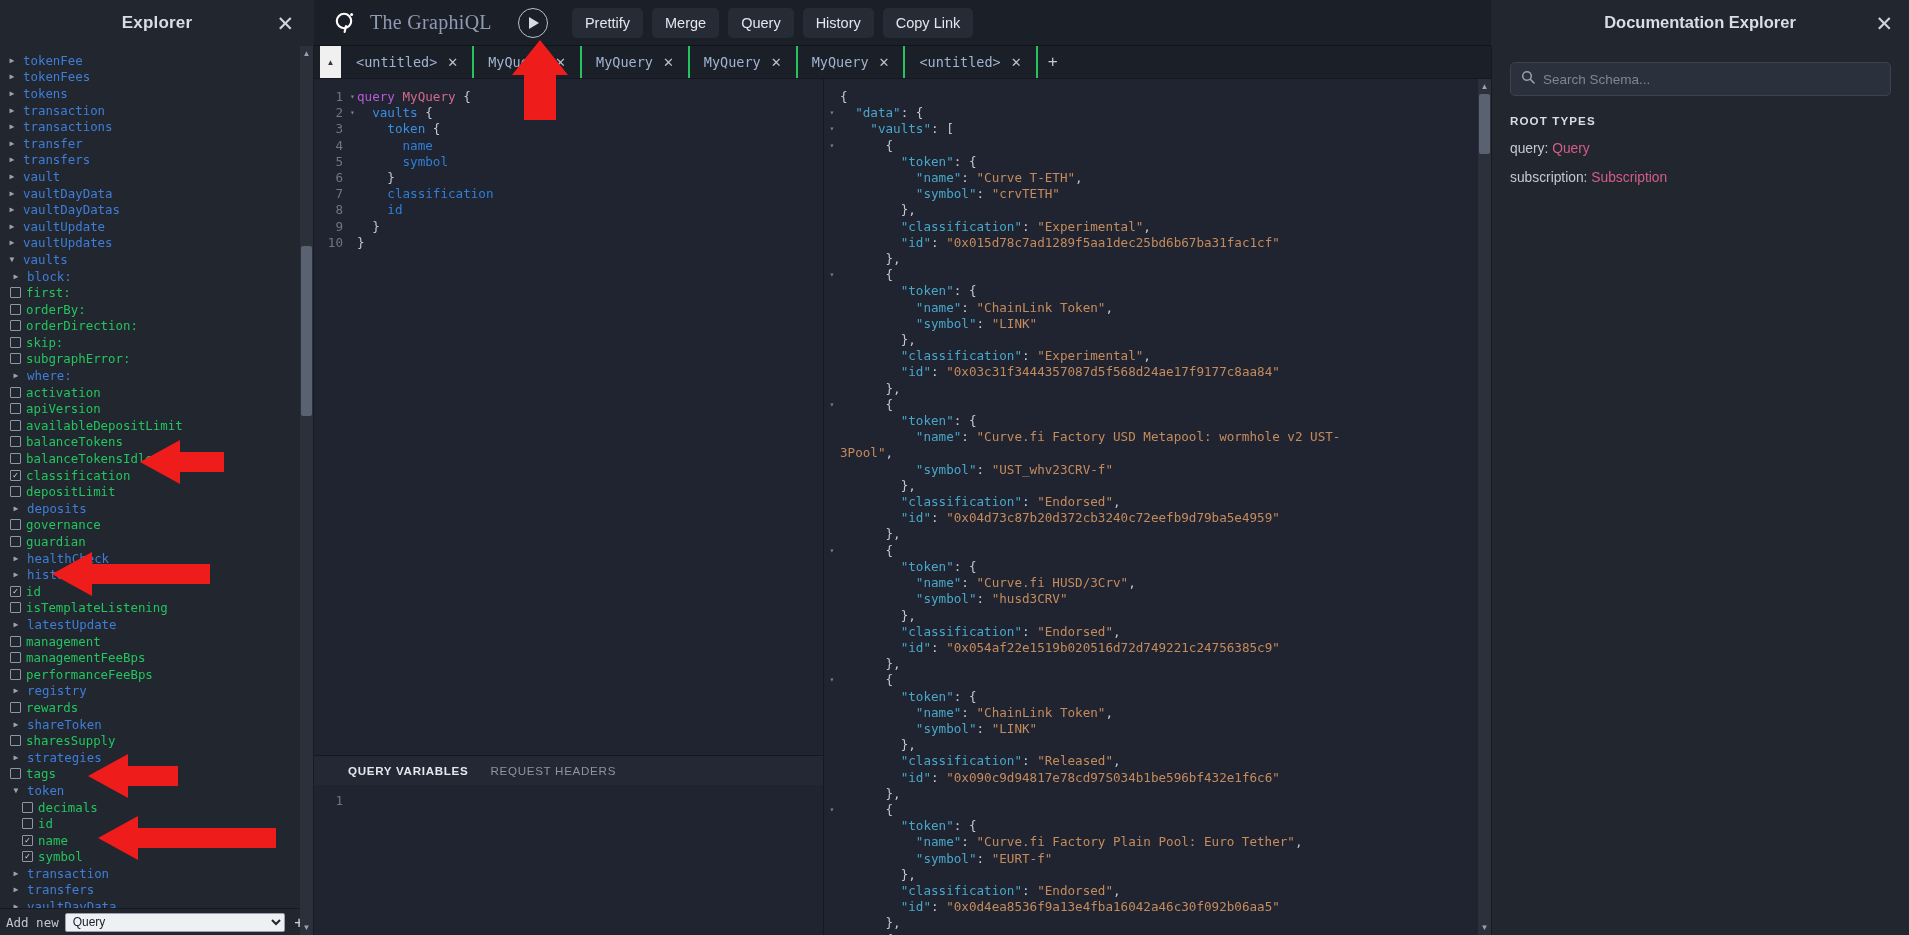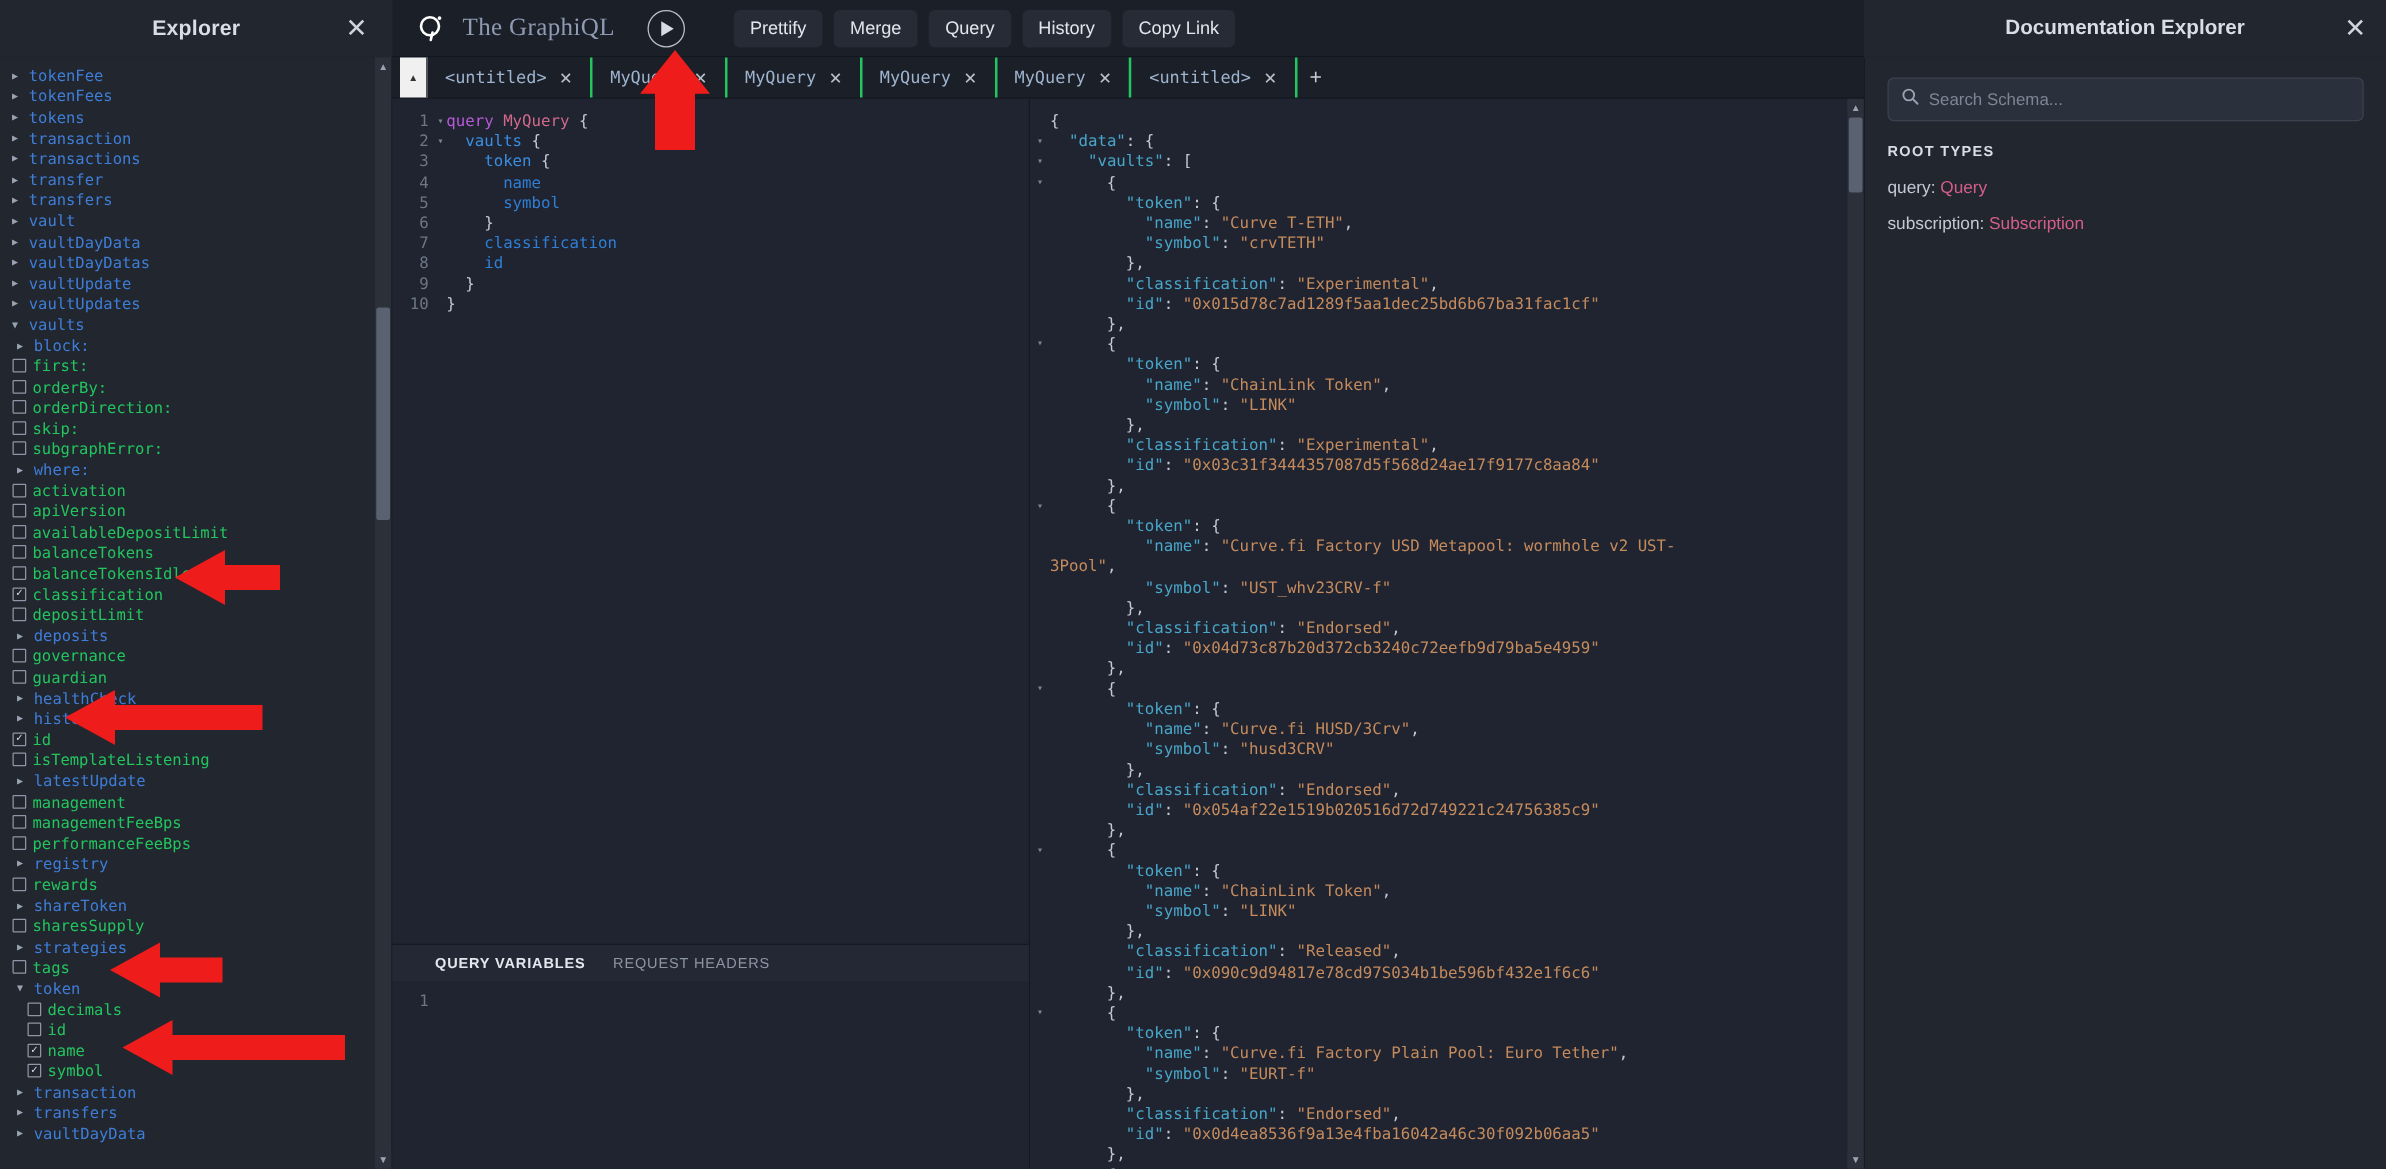--- a/index.html
+++ b/index.html
@@ -39,21 +39,21 @@
     border: 1.6px solid #b9c0cc;
     display: flex; align-items: center; justify-content: center;
     margin-left: 18px; cursor: pointer; background: transparent;
   }
   .exec-btn .tri {
     width: 0; height: 0; margin-left: 3px;
     border-left: 10px solid #d7dbe3;
     border-top: 6px solid transparent;
     border-bottom: 6px solid transparent;
   }
-  .tool-btns { display: flex; align-items: center; gap: 9px; margin-left: 39px; }
+  .tool-btns { display: flex; align-items: center; gap: 9px; margin-left: 24px; }
   .tool-btn {
     background: #262b36; color: #e2e6ed;
     border: none; border-radius: 5px;
     font-size: 14.5px; font-family: "Liberation Sans", sans-serif;
     padding: 7px 13px; cursor: pointer; white-space: nowrap;
   }
   .topbar-spacer { flex: 1; }
   .doc-head {
     width: 418px; min-width: 418px; height: 46px;
     display: flex; align-items: center; justify-content: center;
@@ -527,20 +527,25 @@
             <span class="lbl">vaultDayData</span>
           </div>
         </div>
 
       <div class="sb-scrollbar">
         <div class="sb-arrow" style="top:0">▲</div>
         <div class="sb-thumb" style="top:200px;height:170px"></div>
         <div class="sb-arrow" style="bottom:0">▼</div>
       </div>
 
+      <div class="addnew">
+        <span>Add  new</span>
+        <select id="addnew-select"><option>Query</option><option>Mutation</option><option>Subscription</option></select>
+        <span class="plus">+</span>
+      </div>
     </div>
 
     <div class="center">
 
       <div class="tabbar" id="tabbar-host">
           <div class="tab-scroll-btn">▲</div>
           <div class="tab">
             <span>&lt;untitled&gt;</span>
             <span class="tabclose">✕</span>
           </div>

